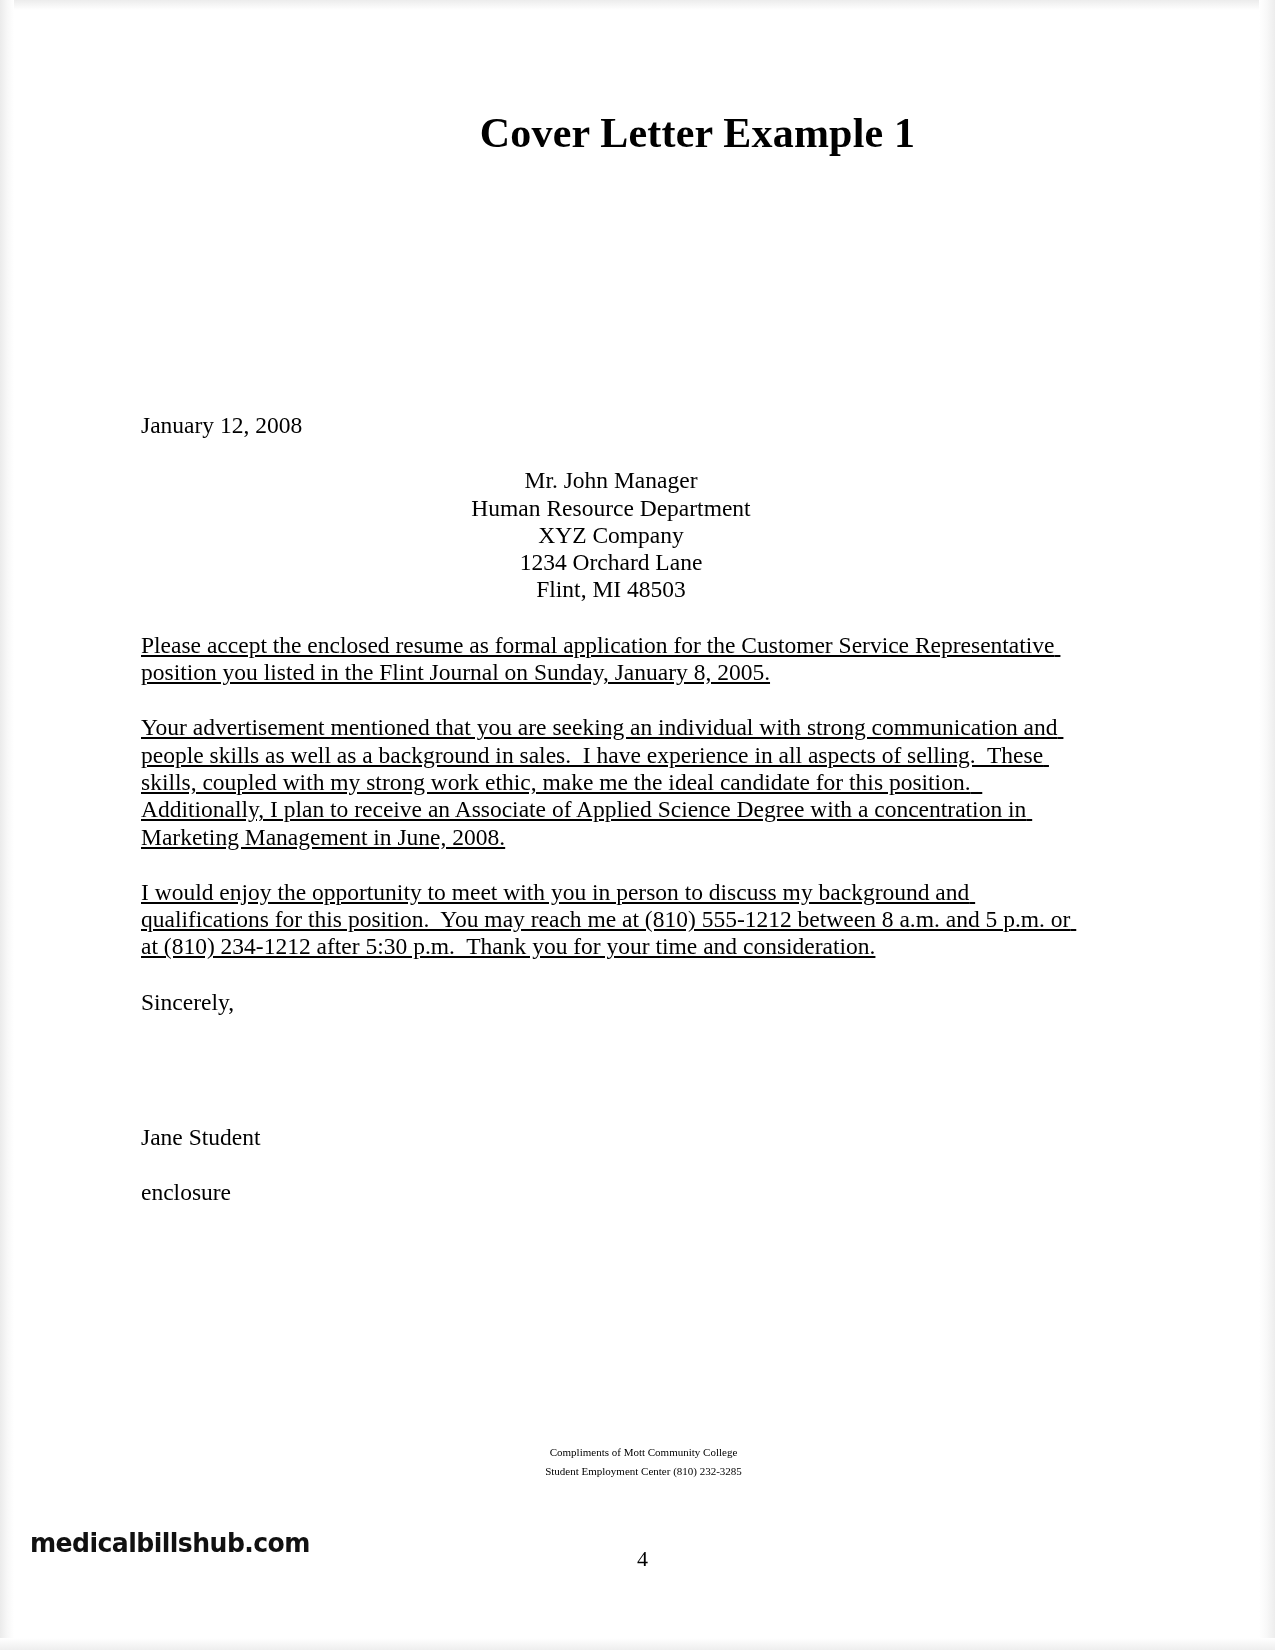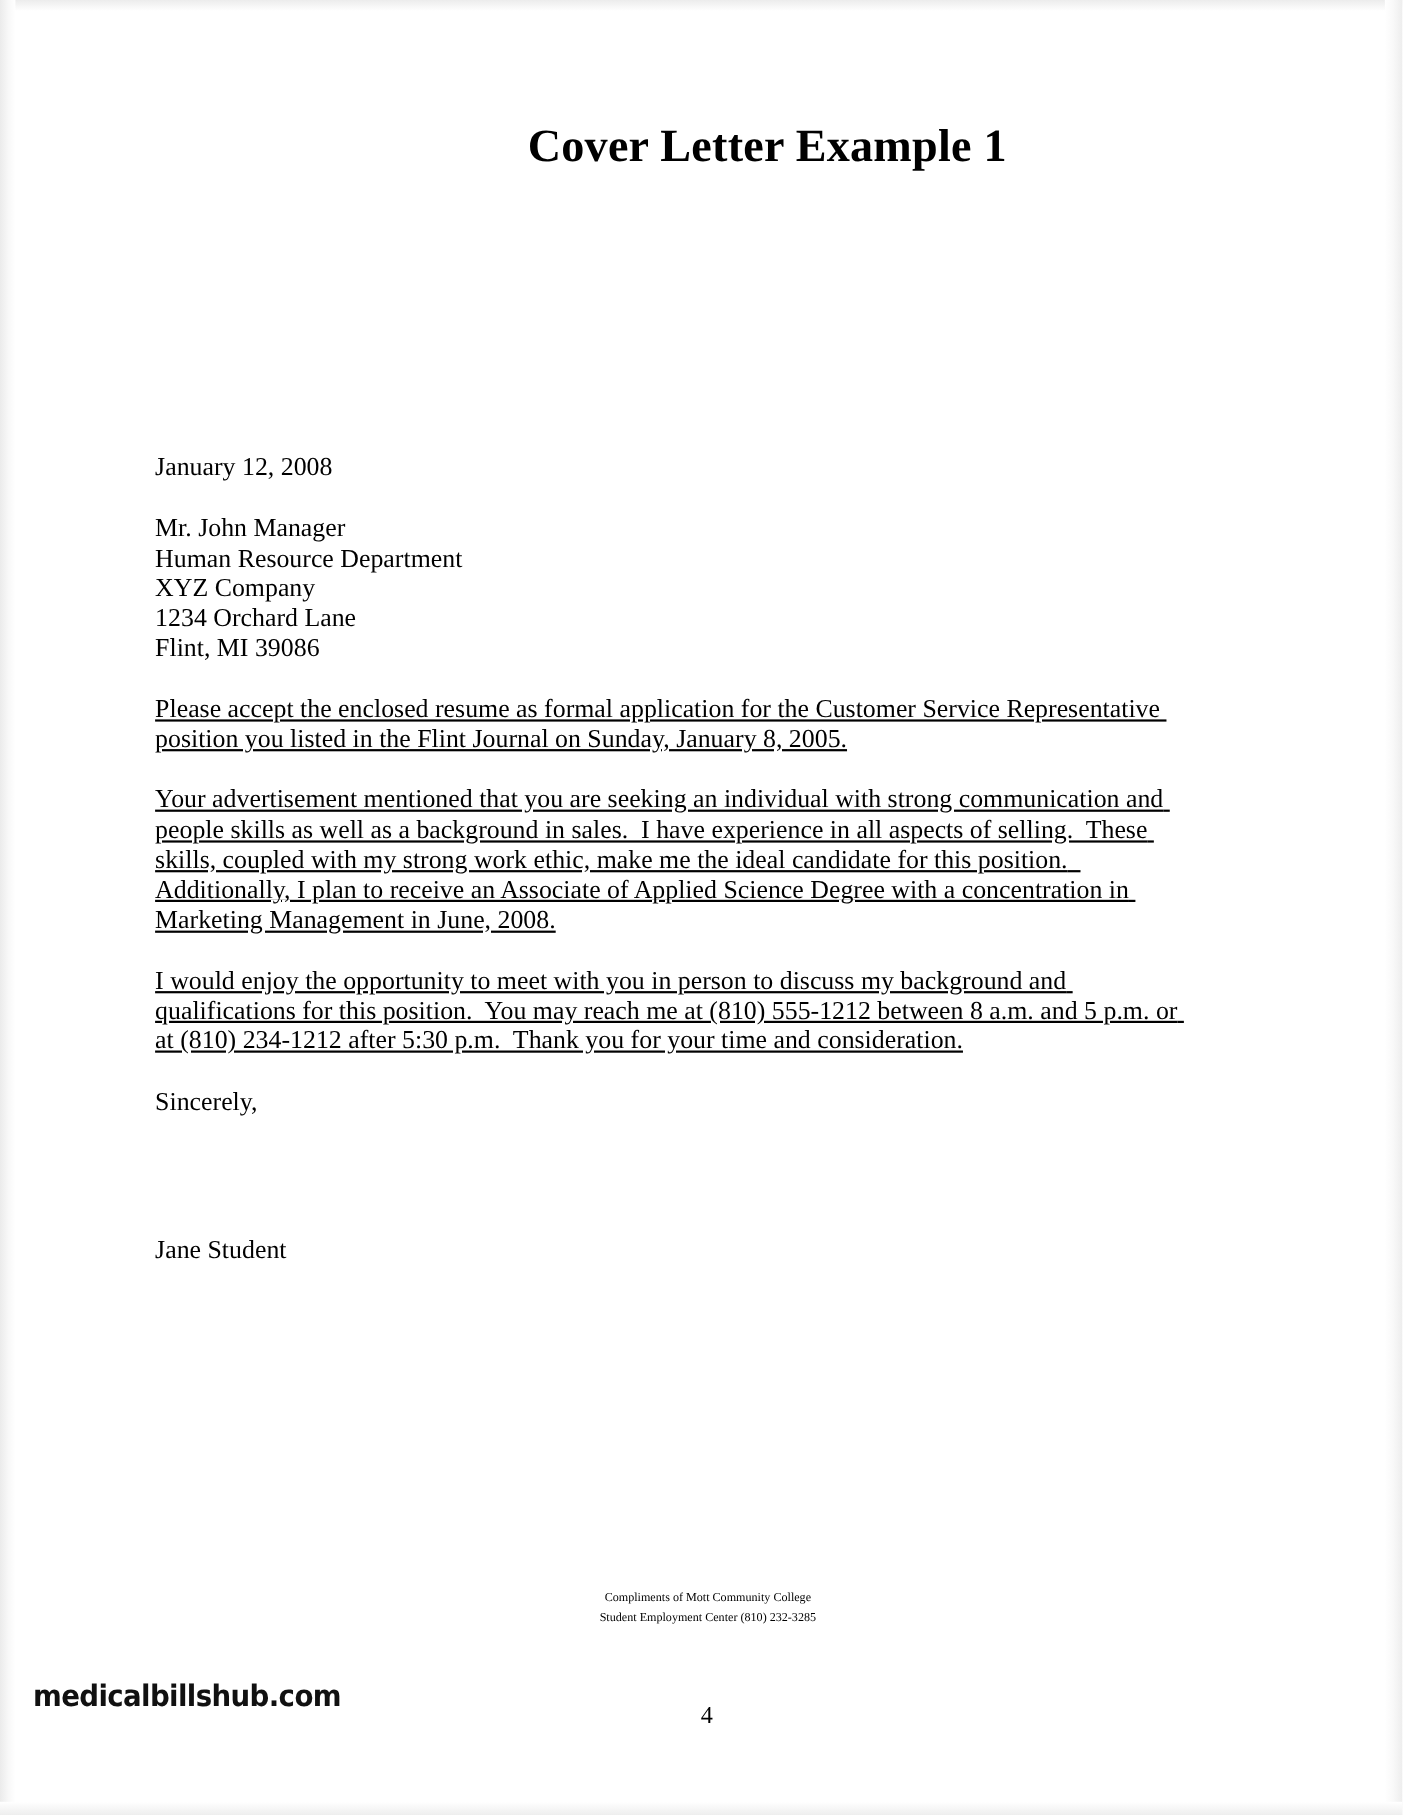--- a/index.html
+++ b/index.html
@@ -81,20 +81,21 @@
   .letter-date {
     margin: 0 0 28px 0;
   }
 
   .address-block {
     margin: 0 0 28px 0;
   }
   .address-line {
     margin: 0;
     white-space: pre;
+    text-align: center;
   }
 
   .salutation {
     margin: 0 0 28px 0;
   }
 
   .body-para {
     margin: 0 0 28px 0;
     text-align: left;
     white-space: pre-wrap;
@@ -172,34 +173,35 @@
 
   <div id="letter-body">
 
     <p class="letter-date">January 12, 2008</p>
 
     <div class="address-block">
       <p class="address-line">Mr. John Manager</p>
       <p class="address-line">Human Resource Department</p>
       <p class="address-line">XYZ Company</p>
       <p class="address-line">1234 Orchard Lane</p>
-      <p class="address-line">Flint, MI 39086</p>
+      <p class="address-line">Flint, MI 48503</p>
     </div>
 
 
     <p class="body-para">Please accept the enclosed resume as formal application for the Customer Service Representative position you listed in the Flint Journal on Sunday, January 8, 2005.</p>
     <p class="body-para">Your advertisement mentioned that you are seeking an individual with strong communication and people skills as well as a background in sales.  I have experience in all aspects of selling.  These skills, coupled with my strong work ethic, make me the ideal candidate for this position.  Additionally, I plan to receive an Associate of Applied Science Degree with a concentration in Marketing Management in June, 2008.</p>
     <p class="body-para">I would enjoy the opportunity to meet with you in person to discuss my background and qualifications for this position.  You may reach me at (810) 555-1212 between 8 a.m. and 5 p.m. or at (810) 234-1212 after 5:30 p.m.  Thank you for your time and consideration.</p>
 
     <p class="closing">Sincerely,</p>
 
     <div class="signature-gap"></div>
 
     <p class="signature-name">Jane Student</p>
 
+    <p class="enclosure-note">enclosure</p>
 
   </div>
 
   <div id="footer-credit">
     <div>Compliments of Mott Community College</div>
     <div>Student Employment Center (810) 232-3285</div>
   </div>
 
   <div id="page-number">4</div>
 

